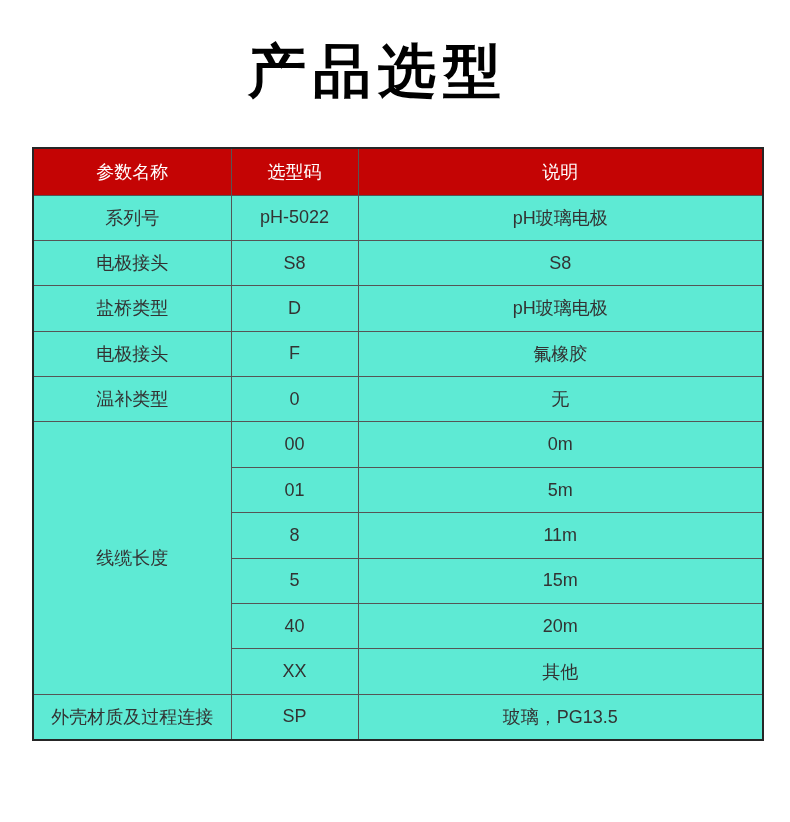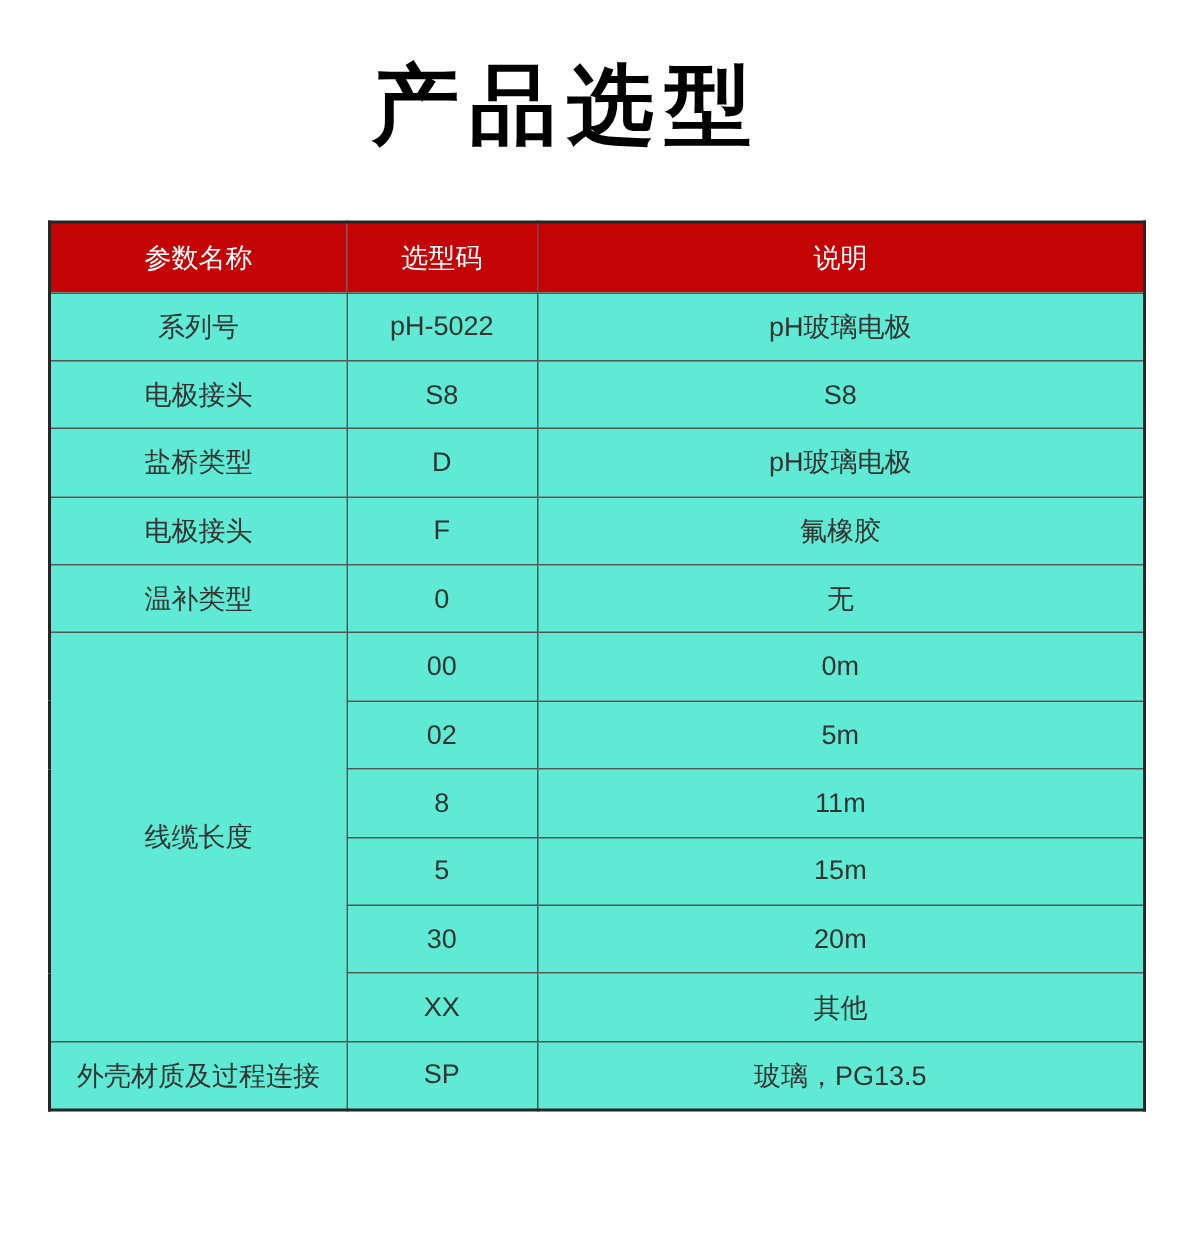--- a/index.html
+++ b/index.html
@@ -102,33 +102,33 @@
         <td class="first">温补类型</td>
         <td>0</td>
         <td>无</td>
       </tr>
       <tr>
         <td class="first" rowspan="6">线缆长度</td>
         <td>00</td>
         <td>0m</td>
       </tr>
       <tr>
-        <td>02</td>
+        <td>01</td>
         <td>5m</td>
       </tr>
       <tr>
         <td>8</td>
         <td>11m</td>
       </tr>
       <tr>
         <td>5</td>
         <td>15m</td>
       </tr>
       <tr>
-        <td>30</td>
+        <td>40</td>
         <td>20m</td>
       </tr>
       <tr>
         <td>XX</td>
         <td>其他</td>
       </tr>
       <tr>
         <td class="first">外壳材质及过程连接</td>
         <td>SP</td>
         <td>玻璃，PG13.5</td>

